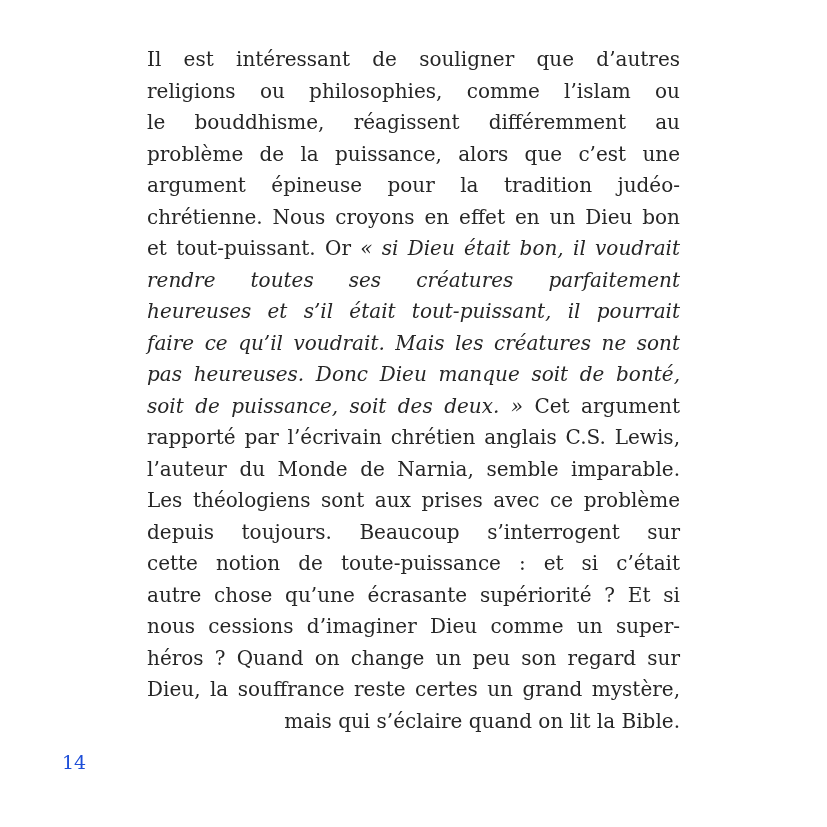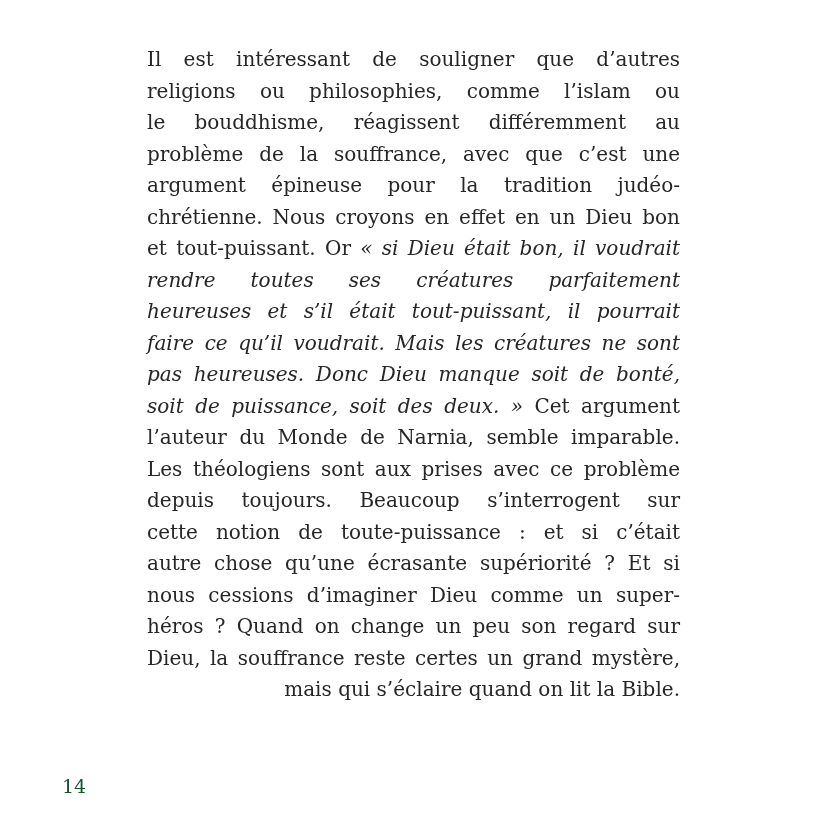--- a/index.html
+++ b/index.html
@@ -39,44 +39,45 @@
   }
   .line.last {
     text-align: right;
   }
   .it {
     font-style: italic;
   }
   .page-number {
     position: absolute;
     left: 62px;
-    top: 774px;
-    color: #14532d;
+    top: 750px;
+    color: #1d4ed8;
     font-size: 19px;
     line-height: 24px;
     font-feature-settings: "onum" 1;
   }
 </style>
 </head>
 <body>
 
 <div class="page">
   <div class="text-block">
       <div class="line just"><span>Il est intéressant de souligner que d’autres</span></div>
       <div class="line just"><span>religions ou philosophies, comme l’islam ou</span></div>
       <div class="line just"><span>le bouddhisme, réagissent différemment au</span></div>
-      <div class="line just"><span>problème de la souffrance, avec que c’est une</span></div>
+      <div class="line just"><span>problème de la puissance, alors que c’est une</span></div>
       <div class="line just"><span>argument épineuse pour la tradition judéo-</span></div>
       <div class="line just"><span>chrétienne. Nous croyons en effet en un Dieu bon</span></div>
       <div class="line just"><span>et tout-puissant. Or </span><span class="it">« si Dieu était bon, il voudrait</span></div>
       <div class="line just"><span class="it">rendre toutes ses créatures parfaitement</span></div>
       <div class="line just"><span class="it">heureuses et s’il était tout-puissant, il pourrait</span></div>
       <div class="line just"><span class="it">faire ce qu’il voudrait. Mais les créatures ne sont</span></div>
       <div class="line just"><span class="it">pas heureuses. Donc Dieu manque soit de bonté,</span></div>
       <div class="line just"><span class="it">soit de puissance, soit des deux. »</span><span> Cet argument</span></div>
+      <div class="line just"><span>rapporté par l’écrivain chrétien anglais C.S. Lewis,</span></div>
       <div class="line just"><span>l’auteur du Monde de Narnia, semble imparable.</span></div>
       <div class="line just"><span>Les théologiens sont aux prises avec ce problème</span></div>
       <div class="line just"><span>depuis toujours. Beaucoup s’interrogent sur</span></div>
       <div class="line just"><span>cette notion de toute-puissance : et si c’était</span></div>
       <div class="line just"><span>autre chose qu’une écrasante supériorité ? Et si</span></div>
       <div class="line just"><span>nous cessions d’imaginer Dieu comme un super-</span></div>
       <div class="line just"><span>héros ? Quand on change un peu son regard sur</span></div>
       <div class="line just"><span>Dieu, la souffrance reste certes un grand mystère,</span></div>
       <div class="line last"><span>mais qui s’éclaire quand on lit la Bible.</span></div>
     </div>

